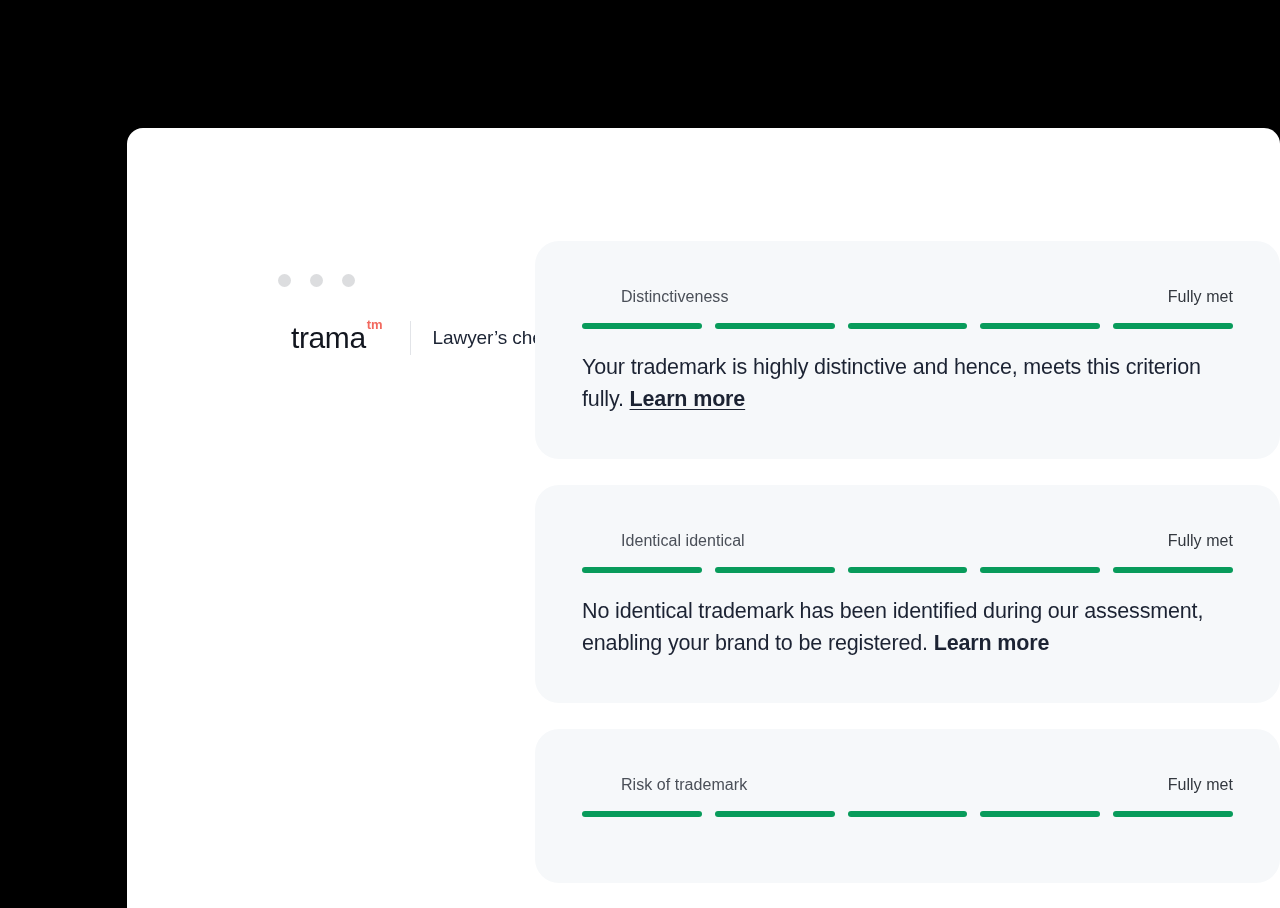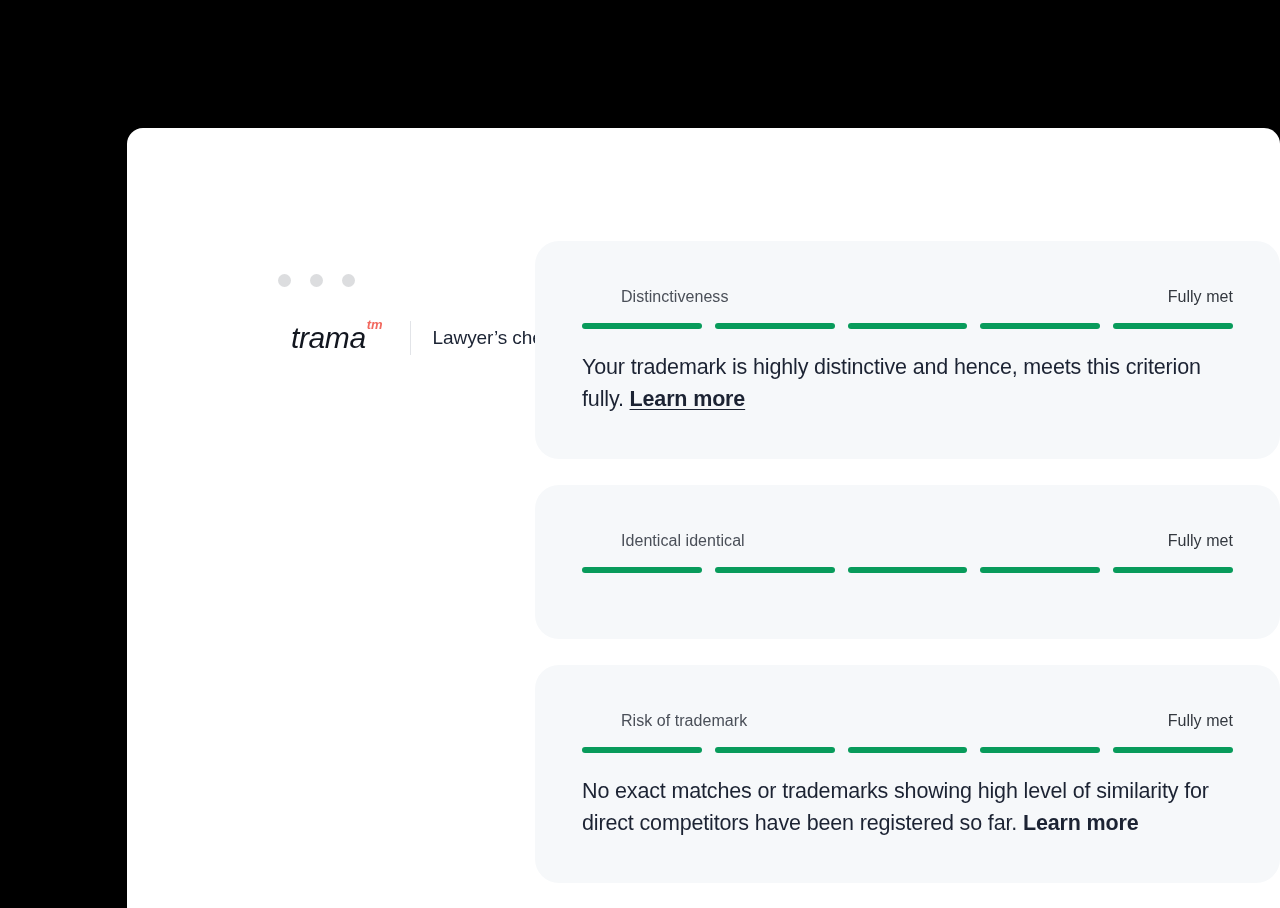--- a/index.html
+++ b/index.html
@@ -67,21 +67,20 @@
   }
   #logo {
     font-family: "Liberation Sans", sans-serif;
     font-size: 30px;
     font-weight: 400;
     letter-spacing: -0.4px;
     color: #12161f;
     line-height: 1;
     position: relative;
     padding-right: 2px;
-    font-style: italic;
   }
   #logo-tm {
     font-size: 13px;
     font-weight: 700;
     color: #f2695f;
     vertical-align: super;
     position: relative;
     top: -8px;
     left: 1px;
     letter-spacing: 0;
@@ -205,31 +204,31 @@
             <div class="card-label">Identical identical</div>
             <div class="card-status">Fully met</div>
           </div>
           <div class="meter">
             <div class="seg on"></div>
             <div class="seg on"></div>
             <div class="seg on"></div>
             <div class="seg on"></div>
             <div class="seg on"></div>
           </div>
+          <div class="card-desc"><span>No identical trademark has been identified during our assessment, enabling your brand to be registered. </span><span class="learn-more plain">Learn more</span></div>
         </div>
         <div class="card">
           <div class="card-head">
             <div class="card-label">Risk of trademark</div>
             <div class="card-status">Fully met</div>
           </div>
           <div class="meter">
             <div class="seg on"></div>
             <div class="seg on"></div>
             <div class="seg on"></div>
             <div class="seg on"></div>
             <div class="seg on"></div>
           </div>
-          <div class="card-desc"><span>No exact matches or trademarks showing high level of similarity for direct competitors have been registered so far. </span><span class="learn-more plain">Learn more</span></div>
         </div>
       </div>
 
   </div>
 </div>
 
 </body></html>

